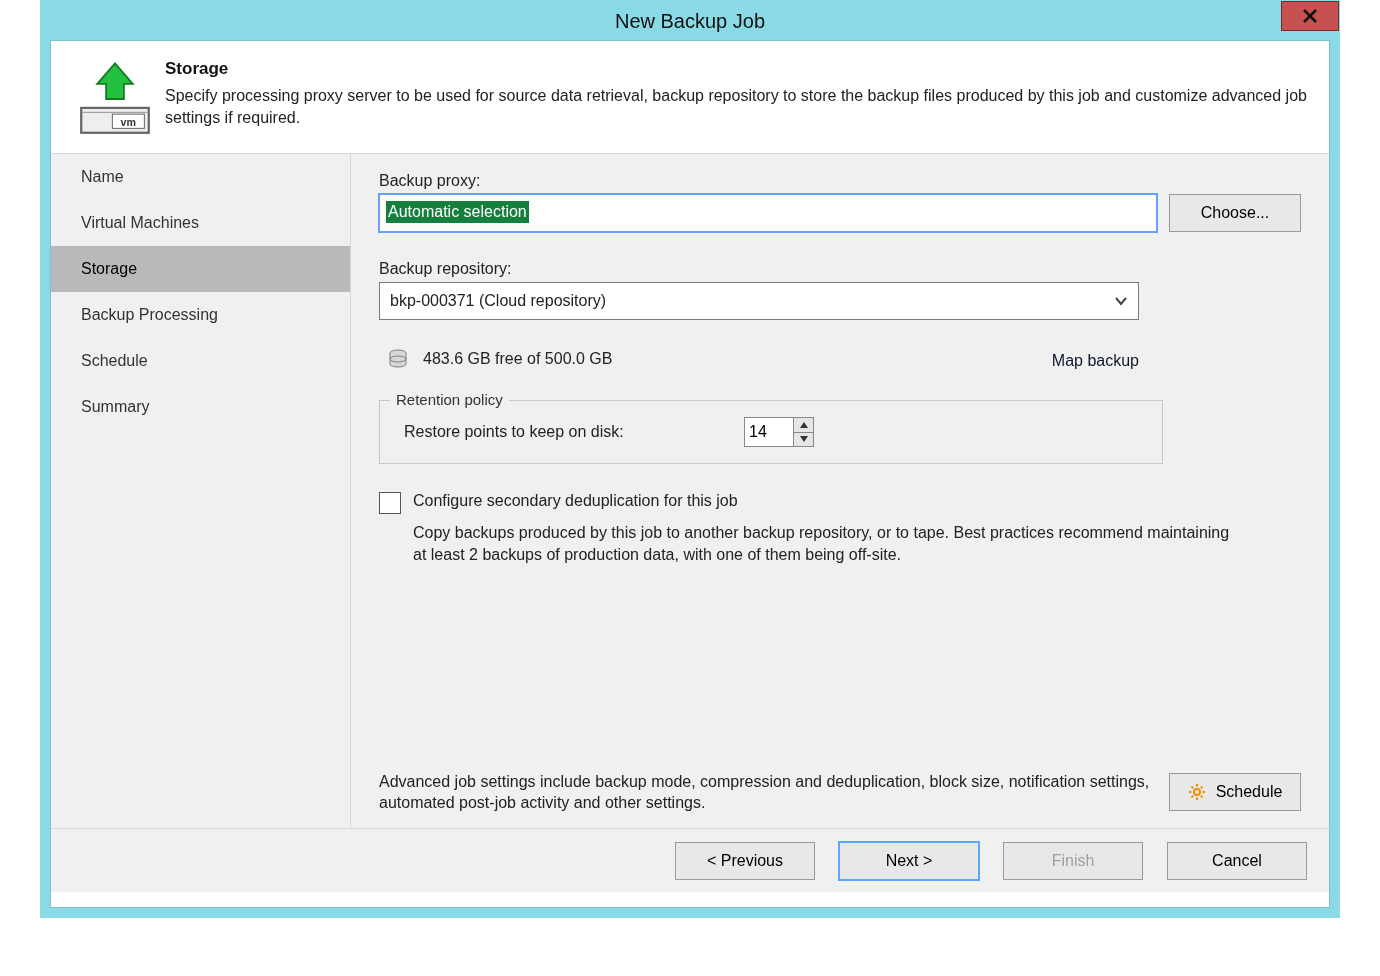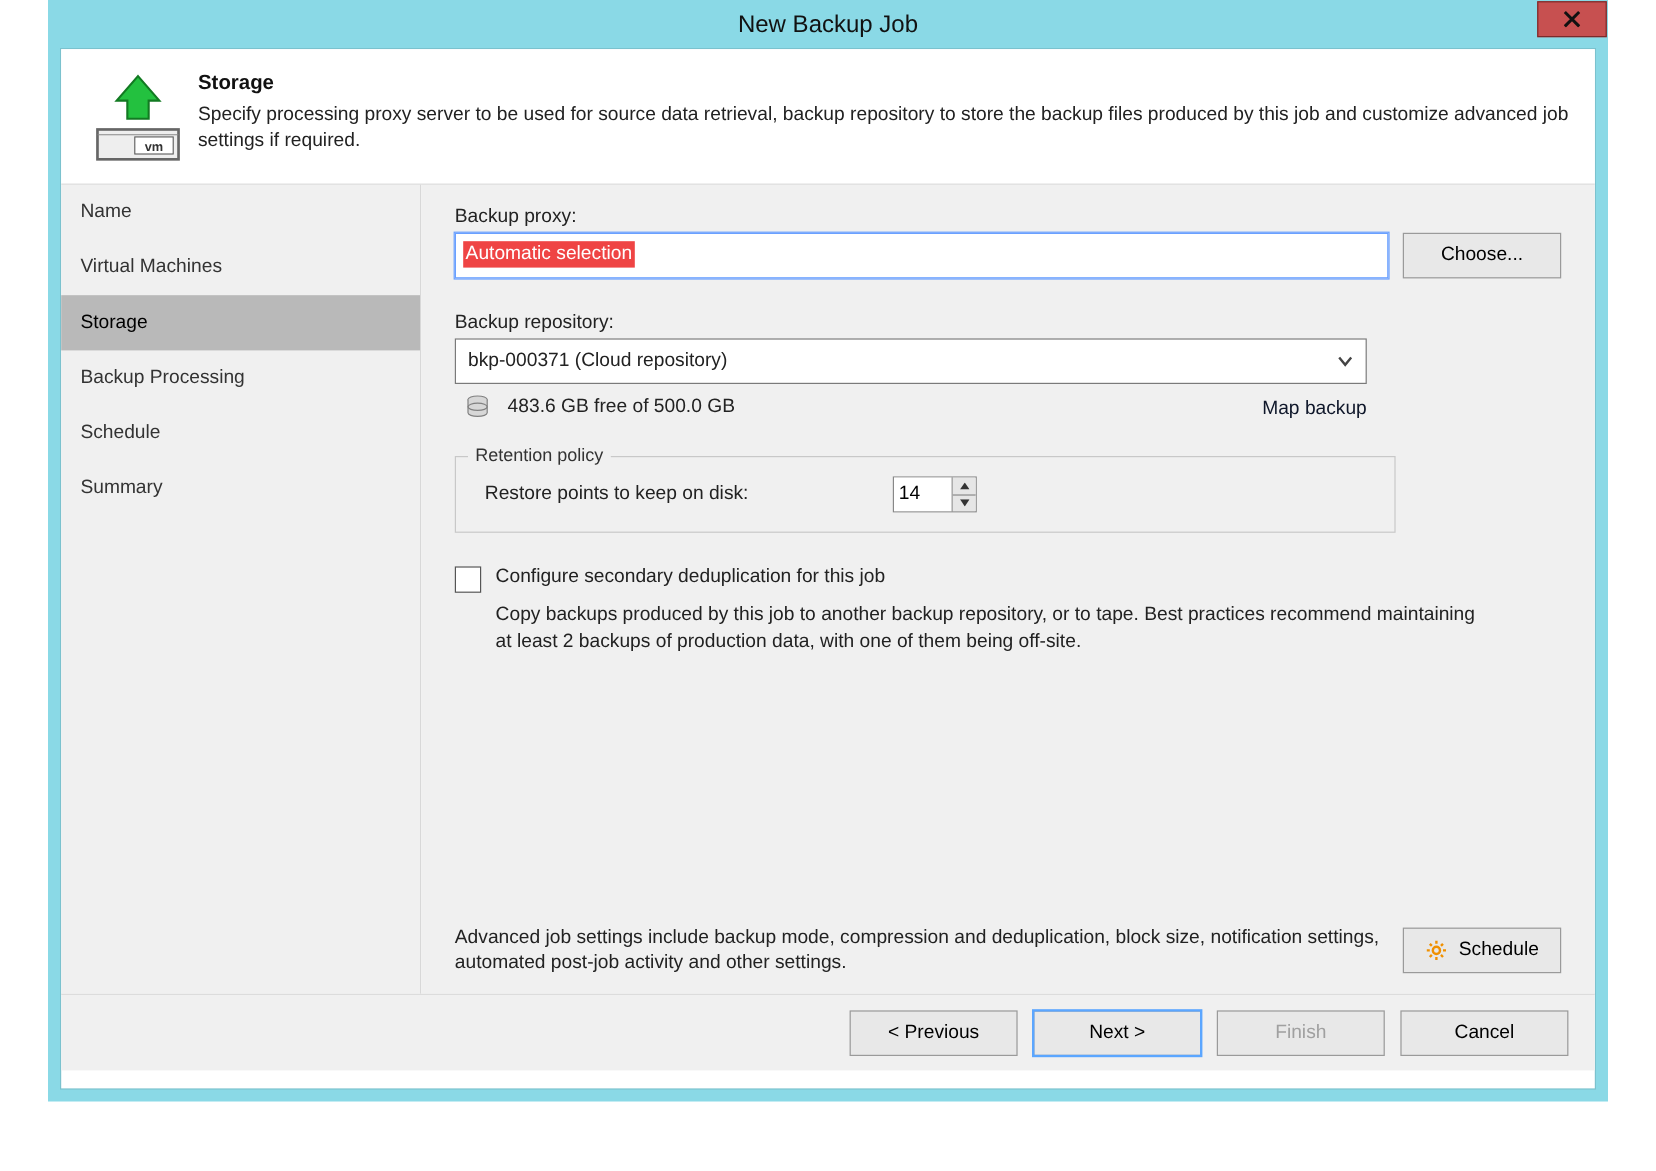--- a/index.html
+++ b/index.html
@@ -64,21 +64,21 @@
   .columns {
     display:flex;
     height: calc(100% - 128px - 64px);
   }
   .sidebar {
     width:300px;
     background:#f0f0f0;
     border-right:1px solid #d8d8d8;
   }
   .sidebar .step {
-    padding:14px 16px;
+    padding:14px 30px;
     font-size:16px;
     color:#333;
     cursor:pointer;
   }
   .sidebar .step.active {
     background:#b9b9b9;
     color:#000;
   }
   .main {
     flex:1;
@@ -98,21 +98,21 @@
     height:38px;
     border:1px solid #6aa0ff;
     outline:1px solid #6aa0ff;
     padding:0 6px;
     font-size:16px;
     background:#fff;
     position:relative;
   }
   .proxy-input .sel {
     display:inline-block;
-    background:#ef4444;
+    background:#15803d;
     color:#fff;
     padding:2px 2px;
     margin-top:6px;
   }
   .btn {
     height:38px;
     min-width:132px;
     padding:0 16px;
     background:#e8e8e8;
     border:1px solid #9a9a9a;
@@ -126,21 +126,21 @@
     display:flex;
     align-items:center;
     justify-content:space-between;
     height:38px;
     border:1px solid #7a7a7a;
     background:#fff;
     padding:0 10px;
     width:760px;
     font-size:16px;
     cursor:pointer;
-    margin-bottom:8px;
+    margin-bottom:28px;
   }
   .repo-select svg { width:14px; height:14px; }
   .repo-info-row {
     width:760px;
     display:flex;
     align-items:flex-end;
     justify-content:space-between;
     margin-bottom:30px;
   }
   .repo-info-left { display:flex; align-items:center; gap:14px; margin-left:8px; }
@@ -231,21 +231,21 @@
   .btn.adv { gap:10px; }
   .btn.adv svg { width:18px; height:18px; }
 
   .footer {
     height:64px;
     border-top:1px solid #d8d8d8;
     background:#f0f0f0;
     display:flex;
     align-items:center;
     justify-content:flex-end;
-    gap:13px;
+    gap:24px;
     padding-right:22px;
   }
   .footer .btn { min-width:140px; }
   .footer .btn.primary { outline:2px solid #5ba6ff; outline-offset:-1px; }
   .footer .btn.disabled { color:#a0a0a0; cursor:default; }
 </style>
 </head>
 <body>
 
 <div class="outer">

